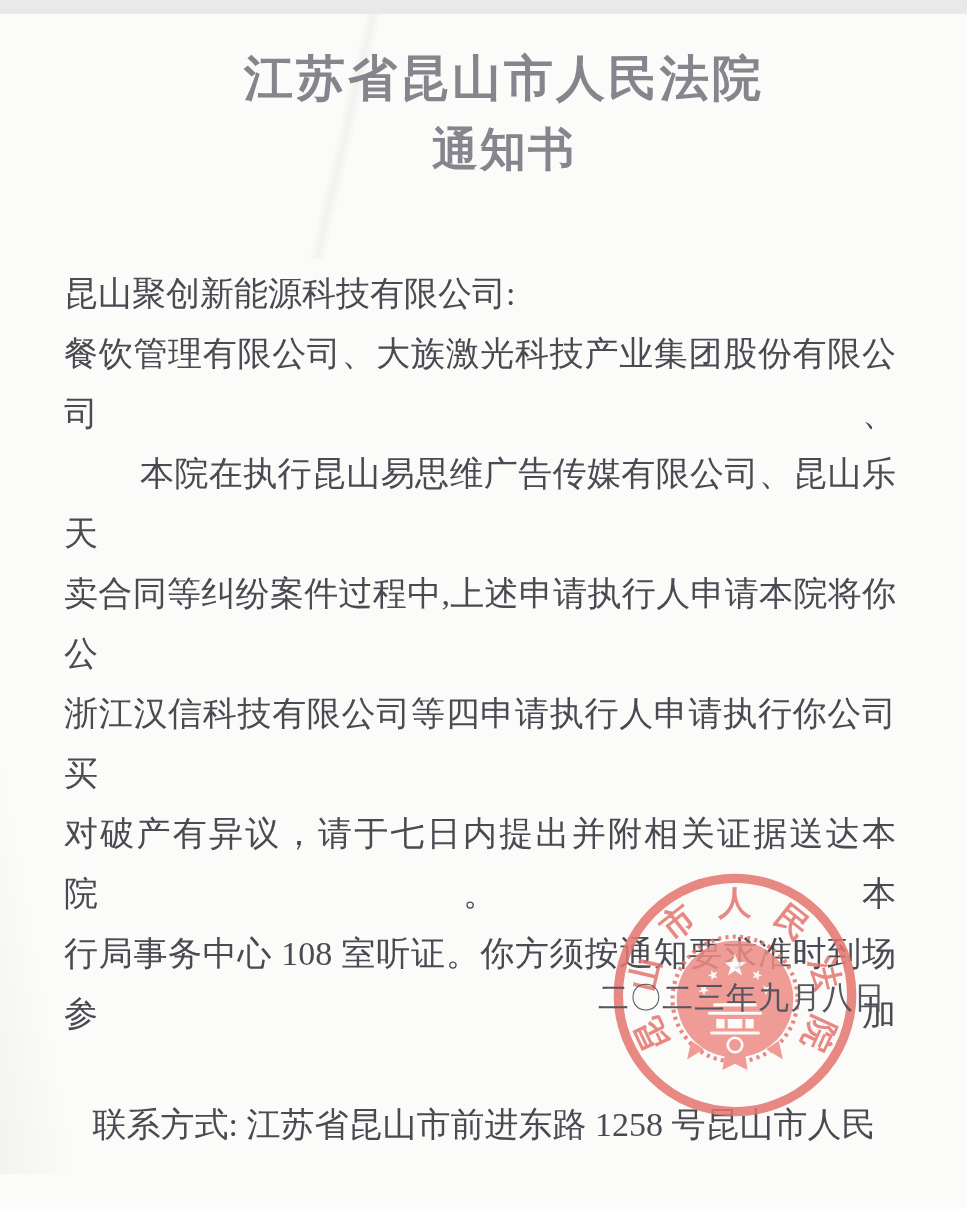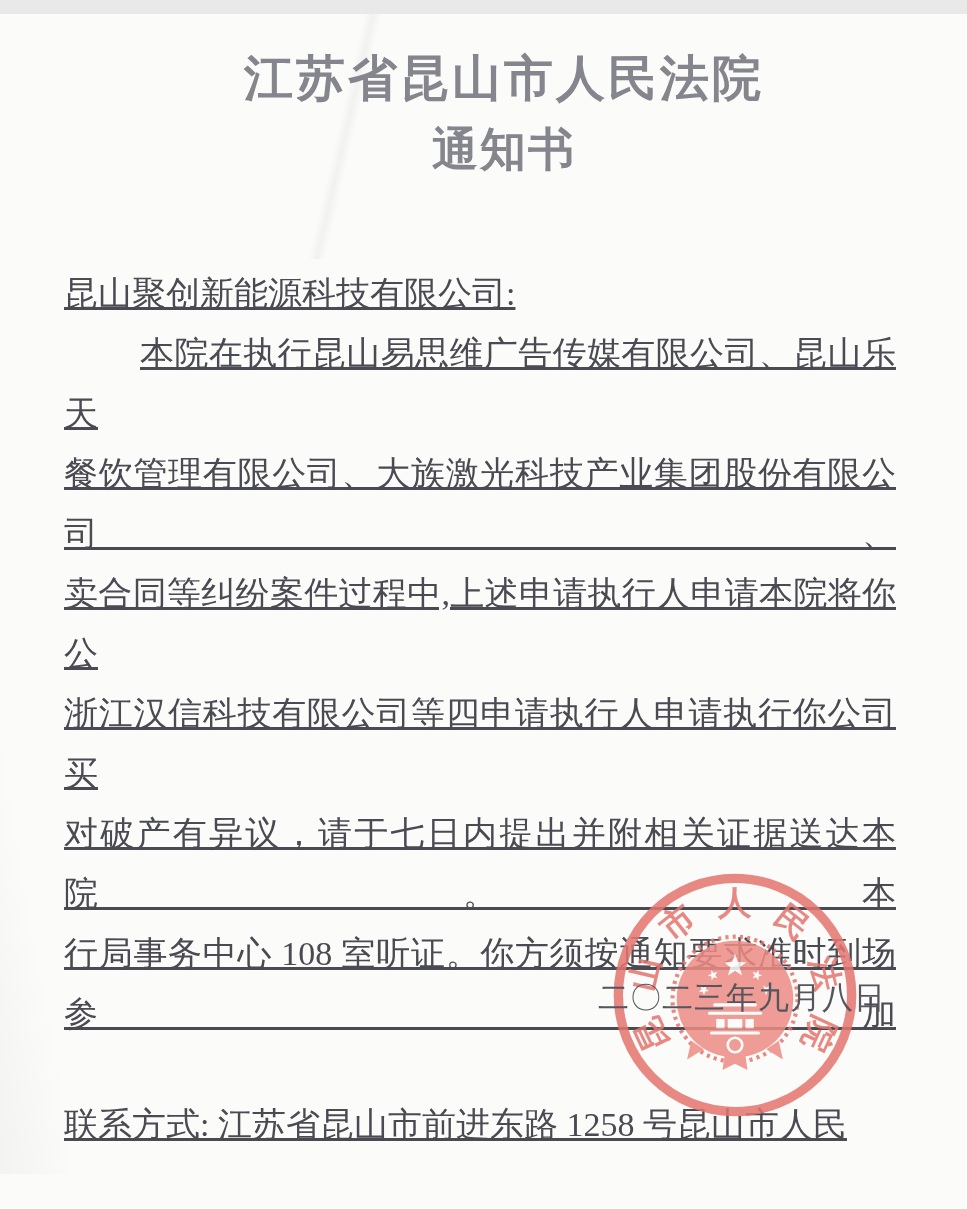--- a/index.html
+++ b/index.html
@@ -61,21 +61,21 @@
 
   .content {
     position: absolute;
     top: 250px;
     left: 64px;
     width: 832px;
     color: #4a4a53;
     font-size: 34px;
     line-height: 60px;
   }
-  .line { white-space: pre-wrap; text-decoration: underline; }
+  .line { white-space: pre-wrap; }
   .line.j {
     text-align: justify;
     text-align-last: justify;
   }
   .line.indent { text-indent: 76px; }
 
   .date-line {
     position: absolute;
     top: 963px;
     left: 598px;
@@ -109,40 +109,40 @@
   .contact {
     position: absolute;
     top: 1080px;
     left: 64px;
     width: 840px;
     z-index: 1;
     color: #4a4a53;
     font-size: 34px;
     line-height: 62px;
   }
-  .contact .line { white-space: pre-wrap; }
+  .contact .line { white-space: pre-wrap; text-align: center; }
 </style>
 </head>
 <body>
 
 <div class="page">
 
   <div class="crease-top"></div>
   <div class="crease-left"></div>
   <div class="shade-right"></div>
 
   <div class="title-block">
     <div class="court-name">江苏省昆山市人民法院</div>
     <div class="doc-type">通知书</div>
   </div>
 
   <div class="content">
     <div class="line">昆山聚创新能源科技有限公司:</div>
+    <div class="line j">餐饮管理有限公司、大族激光科技产业集团股份有限公司、</div>
     <div class="line j indent">本院在执行昆山易思维广告传媒有限公司、昆山乐天</div>
-    <div class="line j">餐饮管理有限公司、大族激光科技产业集团股份有限公司、</div>
     <div class="line j">卖合同等纠纷案件过程中,上述申请执行人申请本院将你公</div>
     <div class="line j">浙江汉信科技有限公司等四申请执行人申请执行你公司买</div>
     <div class="line j">对破产有异议，请于七日内提出并附相关证据送达本院。本</div>
     <div class="line j">行局事务中心 108 室听证。你方须按通知要求准时到场参加</div>
 
   </div>
 
   <div class="seal">
     <svg id="seal-svg" viewBox="0 0 240 240" xmlns="http://www.w3.org/2000/svg" style="color: rgb(228, 117, 111);">
       <defs>

